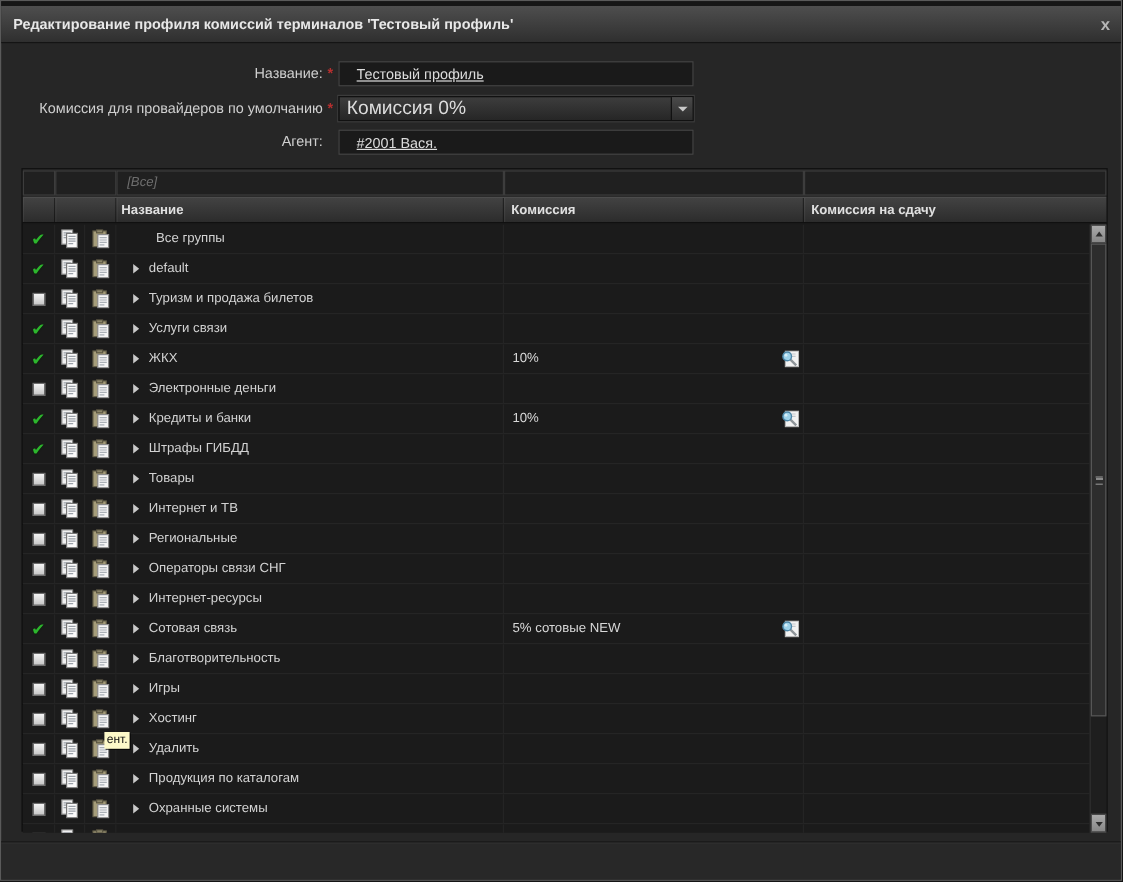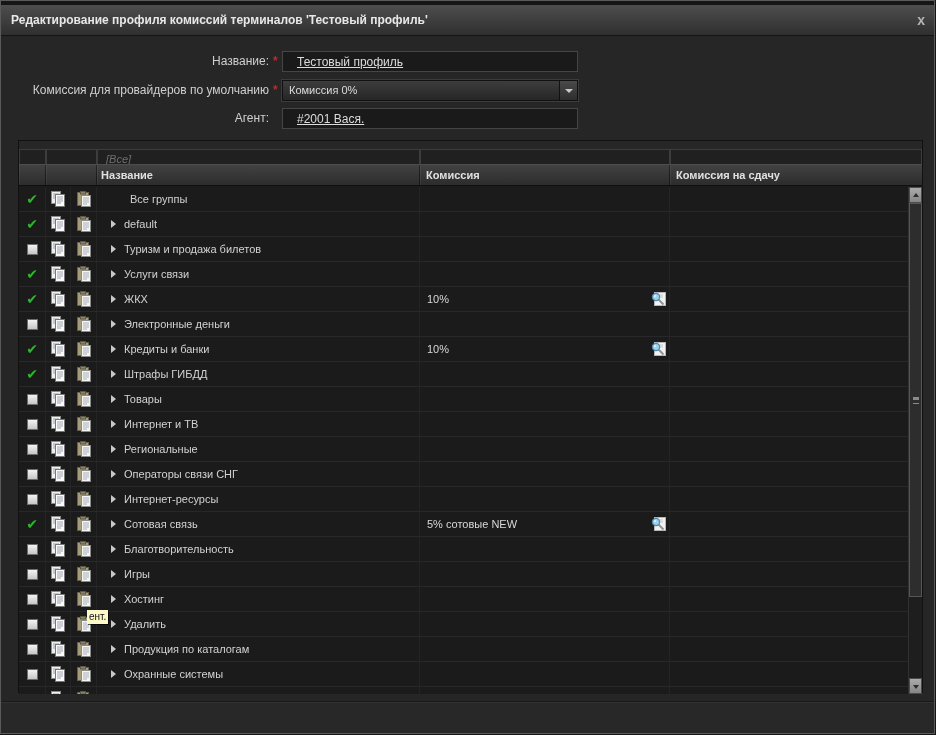--- a/index.html
+++ b/index.html
@@ -18,31 +18,31 @@
   .form-row { position:absolute; left:0; height:21px; }
   .form-label { position:absolute; left:0; width:268px; text-align:right;
     color:#cfcfcf; font-size:12px; line-height:21px; }
   .req { position:absolute; left:272px; top:3px; color:#b52f2f; font-size:12px; font-weight:bold; }
   .txt-input { position:absolute; left:281px; width:296px; height:21px;
     background:#1a1a1a; border:1px solid #454545; color:#dcdcdc; font-size:12px;
     padding:0 14px; font-family:"Liberation Sans",sans-serif; outline:none;text-decoration:underline; }
   .combo { position:absolute; left:281px; width:296px; height:21px;
     background:linear-gradient(#3d3d3d,#262626); border:1px solid #111;
     box-shadow:0 0 0 1px #3c3c3c; }
-  .combo-text { position:absolute; left:6px; line-height:19px; font-size:11px; color:#dcdcdc; }
+  .combo-text { position:absolute; left:6px; line-height:19px; font-size:16px; color:#dcdcdc; }
   .combo-btn { position:absolute; right:0; top:0; width:18px; height:19px;
     background:linear-gradient(#4a4a4a,#2d2d2d); border-left:1px solid #111; cursor:pointer; }
   .combo-btn::after { content:""; position:absolute; left:5px; top:8px;
     border-left:4px solid transparent; border-right:4px solid transparent;
     border-top:4px solid #c9c9c9; }
   
   .grid { position:absolute; left:17px; top:139px; width:905px; height:553px;
     background:#1b1b1b; border:1px solid #111; }
   .filter-row { position:relative; height:23px; background:#272727; display:flex; }
-  .fcell { height:21px; margin-top:8px; background:#202020; border:1px solid #3d3d3d; }
+  .fcell { height:21px; margin-top:1px; background:#202020; border:1px solid #3d3d3d; }
   .fcell.f1 { width:27px; } .fcell.f2 { width:51px; }
   .fcell.f3 { width:323px; } .fcell.f4 { width:250px; } .fcell.f5 { flex:1; }
   .filter-text { font-style:italic; color:#6f6f6f; font-size:11px; line-height:19px; padding-left:8px; }
   .header-row { position:relative; height:22px; display:flex;
     background:linear-gradient(#424242,#2c2c2c); border-top:1px solid #4d4d4d;
     border-bottom:1px solid #101010;align-items:flex-end; }
   .hcell { height:100%; border-right:1px solid rgba(0,0,0,0.45);
     box-shadow:inset 1px 0 0 rgba(255,255,255,0.06);
     font-size:11px; font-weight:bold; color:#e0e0e0; line-height:20px; }
   .hcell.h1 { width:27px; } .hcell.h2 { width:51px; }

